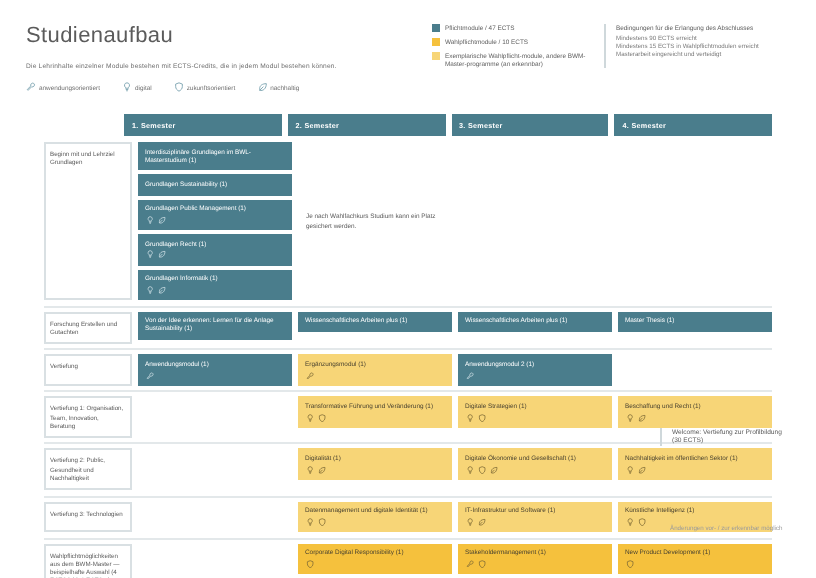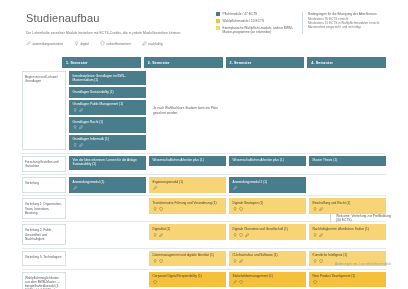--- a/index.html
+++ b/index.html
@@ -6,21 +6,21 @@
   body{
     width:408px;height:289px;overflow:hidden;
     background:#ffffff;
     font-family:"Liberation Sans", sans-serif;
     color:#3d3d3d;
     -webkit-font-smoothing:antialiased;
   }
   .page{position:relative;width:408px;height:289px;}
 
   
-  .header{padding:12px 0 0 26px;}
+  .header{padding:12px 0 0 13px;}
   .title{
     font-size:11px;color:#5b5b5b;font-weight:400;letter-spacing:.2px;
     margin:0 0 7px 0;
   }
   .subtitle{
     font-size:3.3px;color:#6f6f6f;margin:0 0 6px 0;letter-spacing:.1px;
   }
   .icon-legend{display:flex;gap:11px;align-items:center;margin-top:4px;}
   .icon-legend .il-item{display:flex;align-items:center;gap:1.5px;}
   .il-glyph{width:5px;height:5px;color:#7ba3b0;display:block;}

